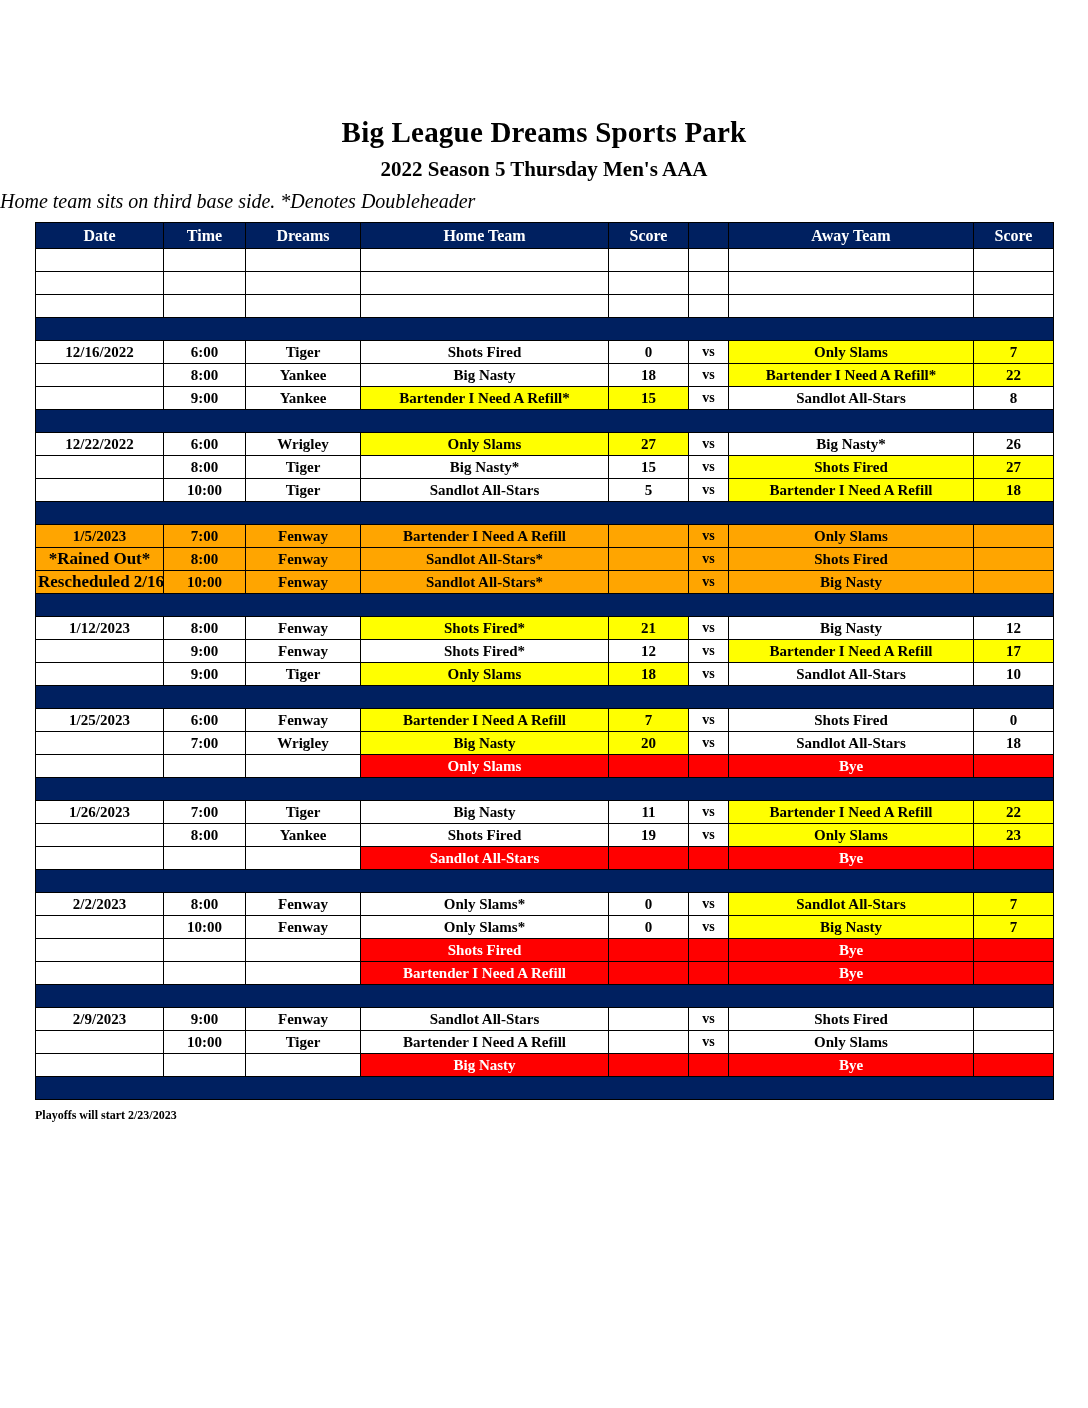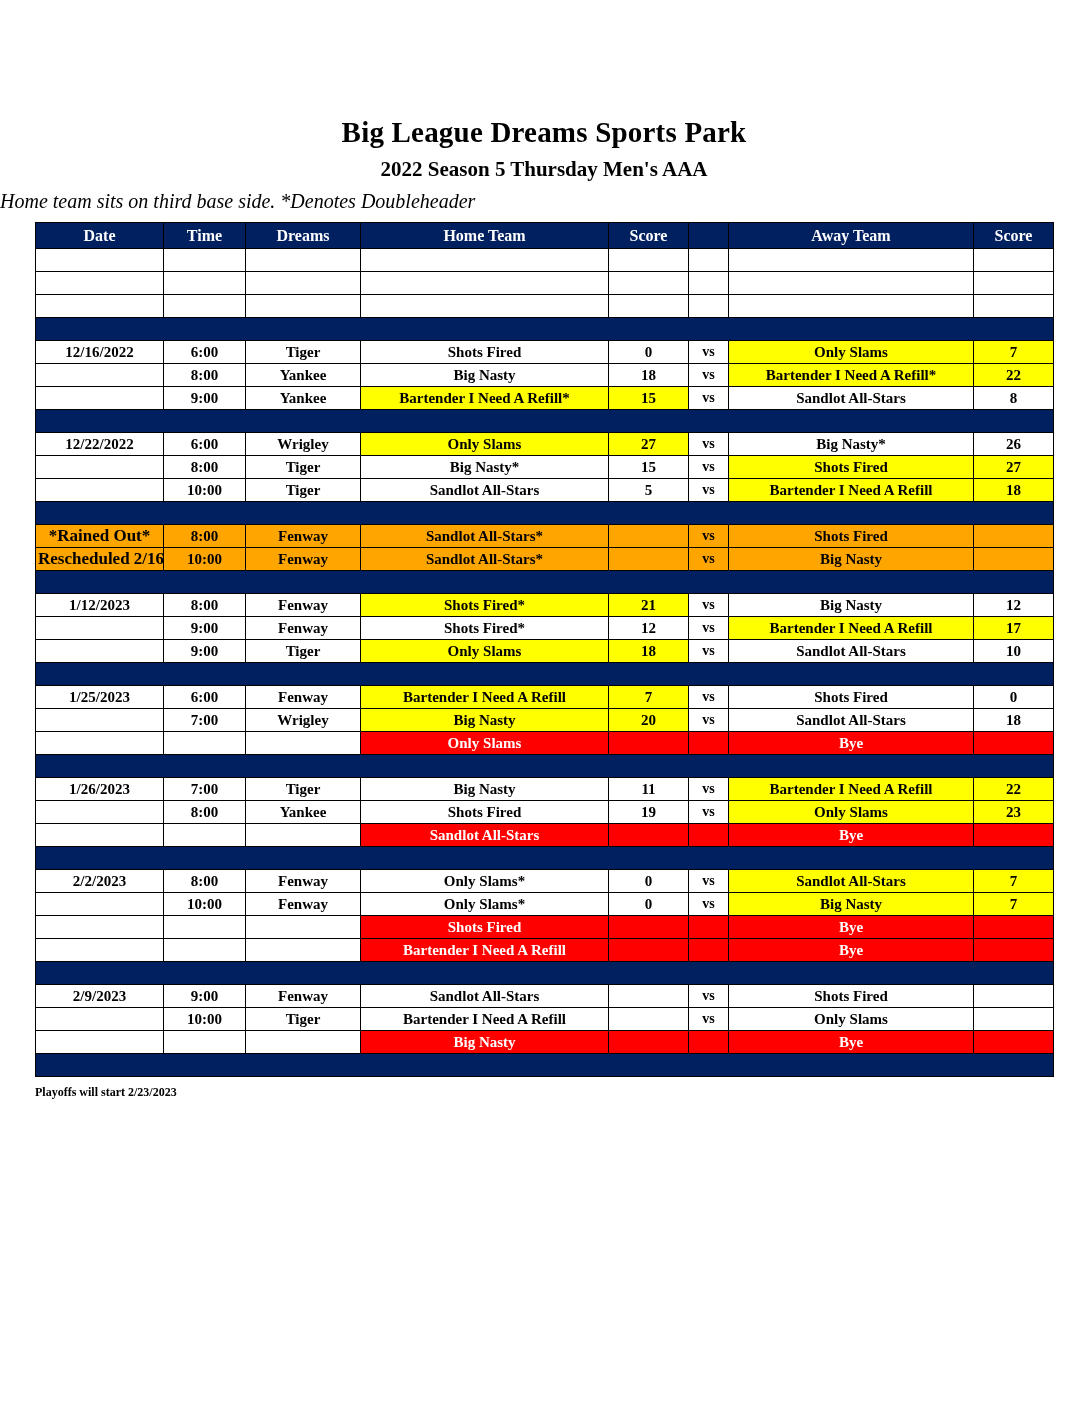--- a/index.html
+++ b/index.html
@@ -207,20 +207,30 @@
           <td class="">Sandlot All-Stars</td>
           <td class="">5</td>
           <td class="vs">vs</td>
           <td class="hl">Bartender I Need A Refill</td>
           <td class="hl">18</td>
         </tr>
         <tr>
           <td colspan="8" class="sep"></td>
         </tr>
         <tr>
+          <td class="orange">1/5/2023</td>
+          <td class="orange">7:00</td>
+          <td class="orange">Fenway</td>
+          <td class="orange">Bartender I Need A Refill</td>
+          <td class="orange"></td>
+          <td class="vs orange">vs</td>
+          <td class="orange">Only Slams</td>
+          <td class="orange"></td>
+        </tr>
+        <tr>
           <td class="small orange">*Rained Out*</td>
           <td class="orange">8:00</td>
           <td class="orange">Fenway</td>
           <td class="orange">Sandlot All-Stars*</td>
           <td class="orange"></td>
           <td class="vs orange">vs</td>
           <td class="orange">Shots Fired</td>
           <td class="orange"></td>
         </tr>
         <tr>

